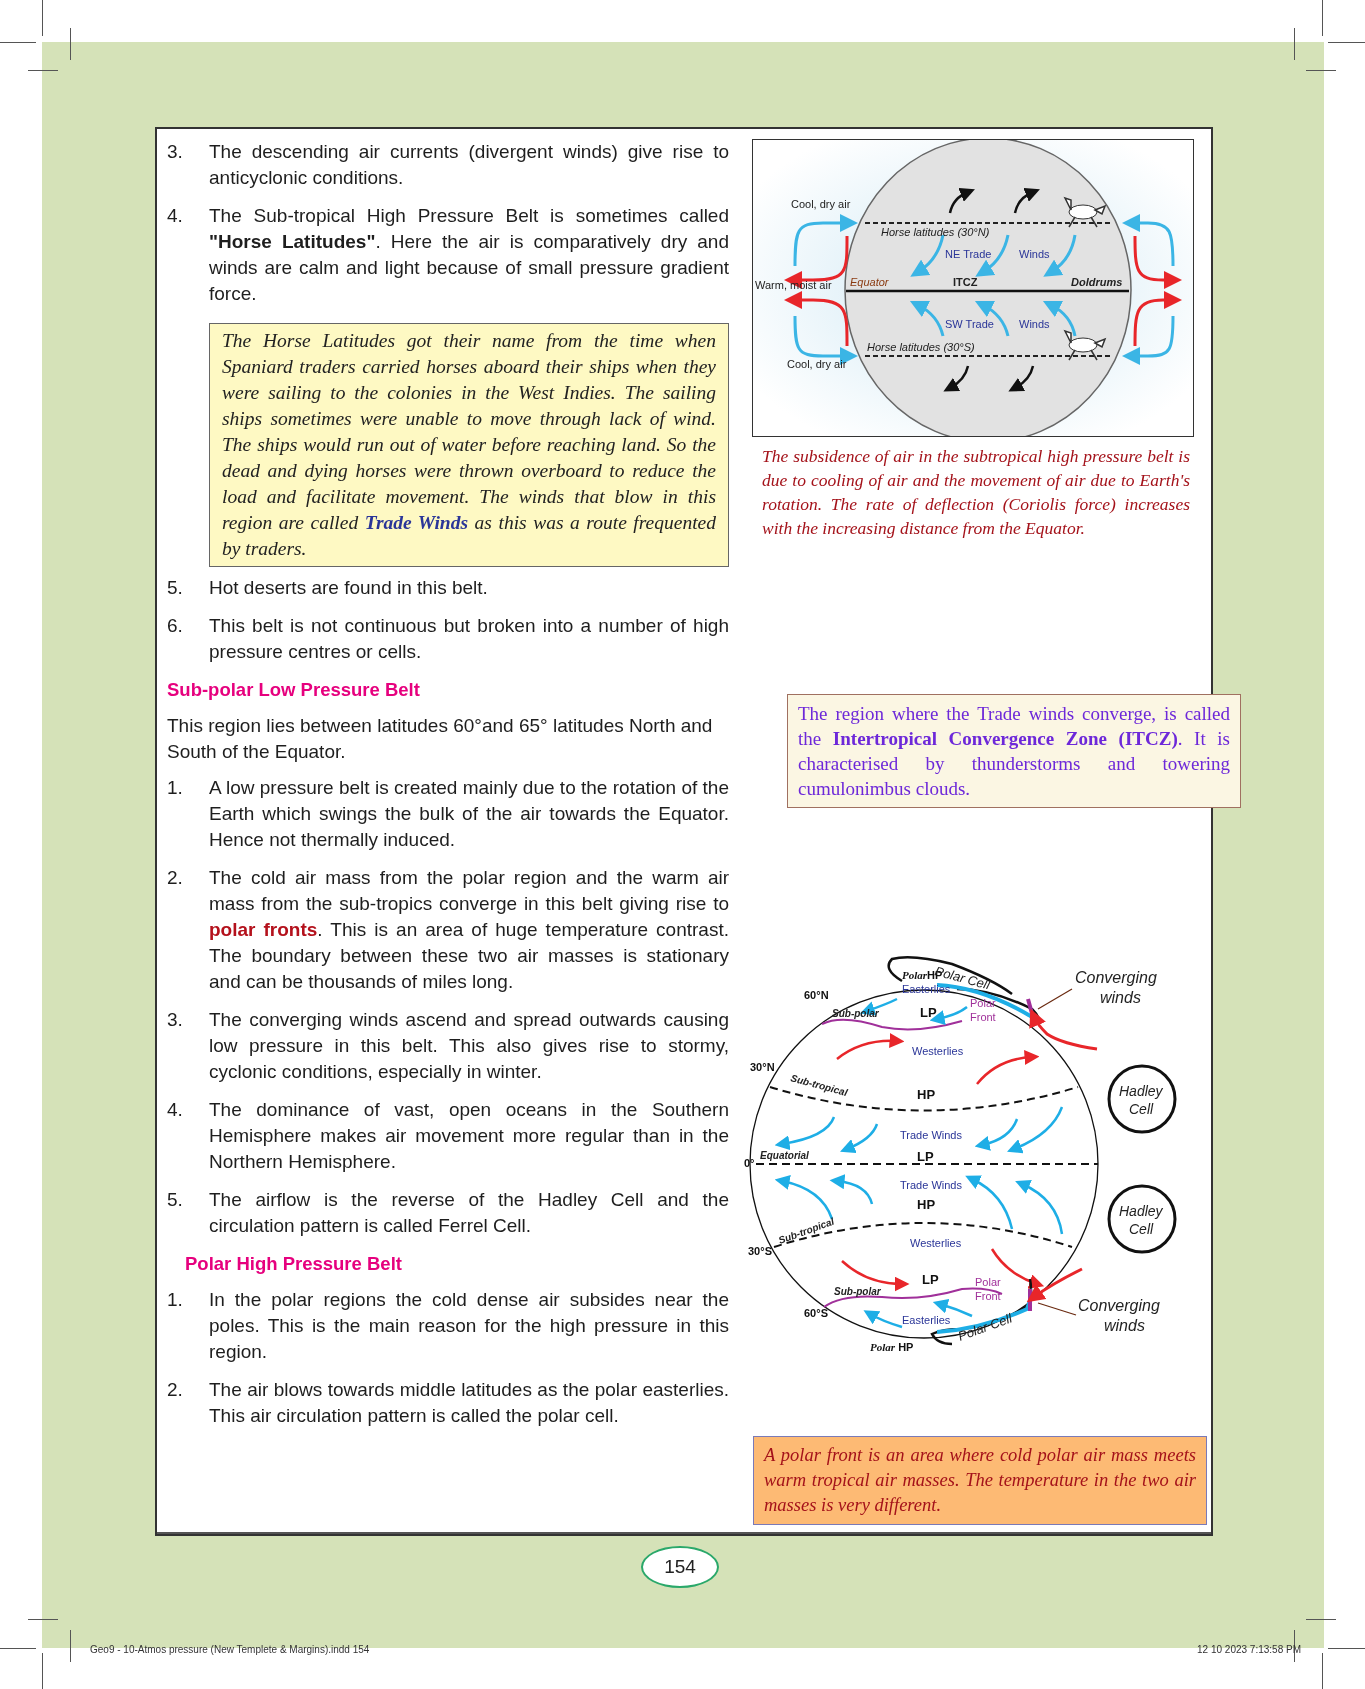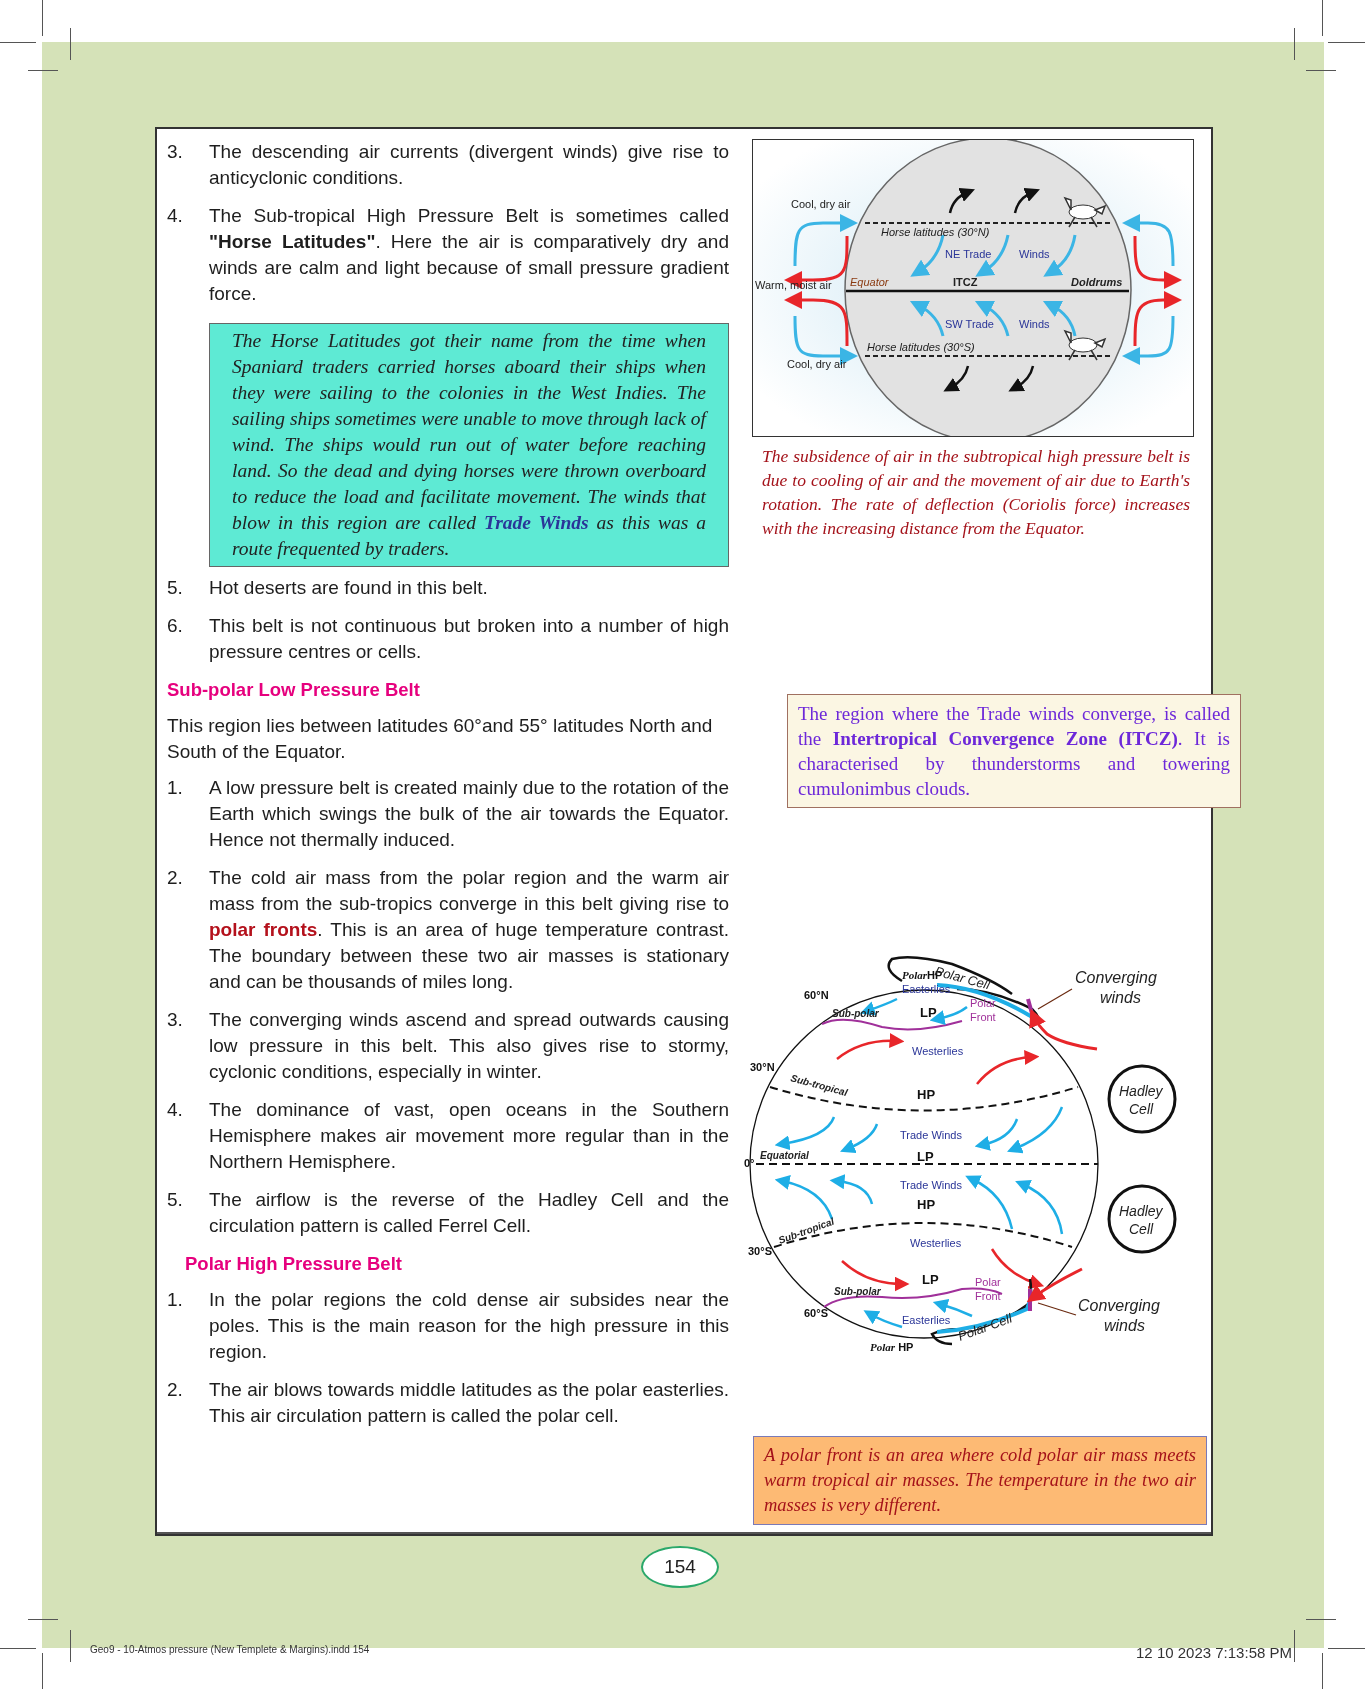--- a/index.html
+++ b/index.html
@@ -6,33 +6,33 @@
   body{width:1365px;height:1689px;position:relative;background:#ffffff;overflow:hidden;font-family:"Liberation Sans",sans-serif;}
   .bleed{position:absolute;left:42px;top:42px;width:1282px;height:1606px;background:#d5e2b8;}
   .crop{position:absolute;background:#555;}
   .frame{position:absolute;left:155px;top:127px;width:1054px;height:1405px;background:#fff;border:2px solid #333;box-shadow:0 -2px 0 #555 inset;}
   .col-left{position:absolute;left:10px;top:10px;width:562px;color:#1e1e1e;font-size:19px;line-height:26px;}
   .item{display:flex;margin-bottom:12px;text-align:justify;}
   .item .num{width:42px;flex:none;}
   .item .txt{flex:1;}
   .heading{color:#e6007e;font-weight:bold;font-size:18.5px;margin:10px 0 10px 0;}
   .para{margin-bottom:10px;}
-  .box-horse{margin:16px 0 8px 42px;border:1.5px solid #666;background:#5eead4;padding:4px 22px;font-family:"Liberation Serif",serif;font-style:italic;font-size:19.5px;line-height:26px;text-align:justify;color:#222;}
+  .box-horse{margin:16px 0 8px 42px;border:1.5px solid #666;background:#fef9c3;padding:4px 12px;font-family:"Liberation Serif",serif;font-style:italic;font-size:19.5px;line-height:26px;text-align:justify;color:#222;}
   .tw{color:#2a3598;font-weight:bold;}
   .pf{color:#b4111c;font-weight:bold;margin-top:15px;}
   .col-right{position:absolute;left:595px;top:10px;width:445px;}
   .fig1{position:absolute;left:0;top:0;width:440px;height:296px;border:1.5px solid #333;background:#fff;overflow:hidden;}
   .caption-red{font-family:"Liberation Serif",serif;font-style:italic;font-weight:normal;color:#a4121a;font-size:17.5px;line-height:24px;text-align:justify;}
   .cap1{position:absolute;left:10px;top:305px;width:428px;}
   .itcz-box{position:absolute;left:0;top:555px;width:432px;border:1.5px solid #a07060;background:#fbf6e3;padding:6px 10px;font-family:"Liberation Serif",serif;font-size:19px;line-height:25px;color:#6d28d9;text-align:justify;margin-left:35px;}
   .fig2{position:absolute;left:-10px;top:810px;width:450px;height:420px;}
   .polar-box{position:absolute;left:1px;top:1297px;width:432px;border:1.5px solid #7a7ab8;background:#fdba74;padding:6px 10px;}
   .pagenum{position:absolute;left:641px;top:1546px;width:74px;height:38px;border:2px solid #2aa86a;border-radius:50%;background:#fff;text-align:center;line-height:38px;font-size:19px;color:#222;}
   .slug-l{position:absolute;left:90px;top:1644px;font-size:10px;color:#333;}
-  .slug-r{position:absolute;right:73px;top:1644px;font-size:15px;color:#333;margin-left:12px;}
+  .slug-r{position:absolute;right:64px;top:1644px;font-size:10px;color:#333;margin-left:12px;}
   svg text{font-family:"Liberation Sans",sans-serif;}
 </style>
 </head>
 <body>
 
 <div class="bleed"></div>
 
 <div class="crop" style="left:42px;top:0;width:1px;height:36px"></div>
 <div class="crop" style="left:70px;top:28px;width:1px;height:32px"></div>
 <div class="crop" style="left:0;top:42px;width:36px;height:1px"></div>
@@ -67,21 +67,21 @@
     <div class="item">
       <span class="num">5.</span>
       <span class="txt">Hot deserts are found in this belt.</span>
     </div>
     <div class="item">
       <span class="num">6.</span>
       <span class="txt">This belt is not continuous but broken into a number of high pressure centres or cells.</span>
     </div>
 
     <div class="heading">Sub-polar Low Pressure Belt</div>
-    <div class="para">This region lies between latitudes 60°and 55° latitudes North and South of the Equator.</div>
+    <div class="para">This region lies between latitudes 60°and 65° latitudes North and South of the Equator.</div>
 
     <div class="item">
       <span class="num">1.</span>
       <span class="txt">A low pressure belt is created mainly due to the rotation of the Earth which swings the bulk of the air towards the Equator. Hence not thermally induced.</span>
     </div>
     <div class="item">
       <span class="num">2.</span>
       <span class="txt"><span>The cold air mass from the polar region and the warm air mass from the sub-tropics converge in this belt giving rise to </span><span class="pf">polar fronts</span><span>. This is an area of huge temperature contrast. The boundary between these two air masses is stationary and can be thousands of miles long.</span></span>
     </div>
     <div class="item">

